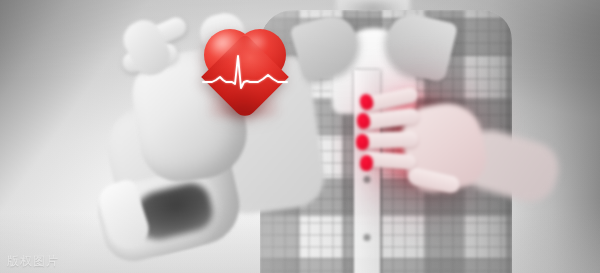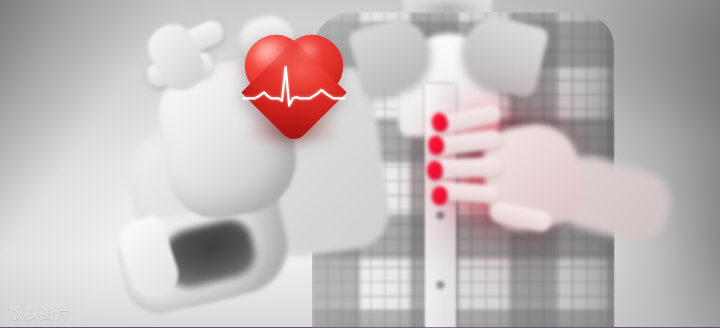--- a/index.html
+++ b/index.html
@@ -4,21 +4,21 @@
 <title>Heart Health Stock Photo</title>
 <style>
   html,body{margin:0;padding:0;background:#222;}
   *{box-sizing:border-box;}
 
   #photo{
     position:relative;
     width:600px;height:273px;
     overflow:hidden;
     font-family:"DejaVu Sans","Liberation Sans",sans-serif;
-    background:#4c1d95;
+    background:#737373;
     user-select:none;
   }
 
   
   .bg-base{
     position:absolute;inset:0;
     background:
       radial-gradient(ellipse 150% 115% at 33% 72%, #f4f4f4 0%, #ededed 22%, #dcdcdc 45%, #c3c3c3 66%, #a8a8a8 84%, #949494 100%);
   }
   .bg-vig-left{

